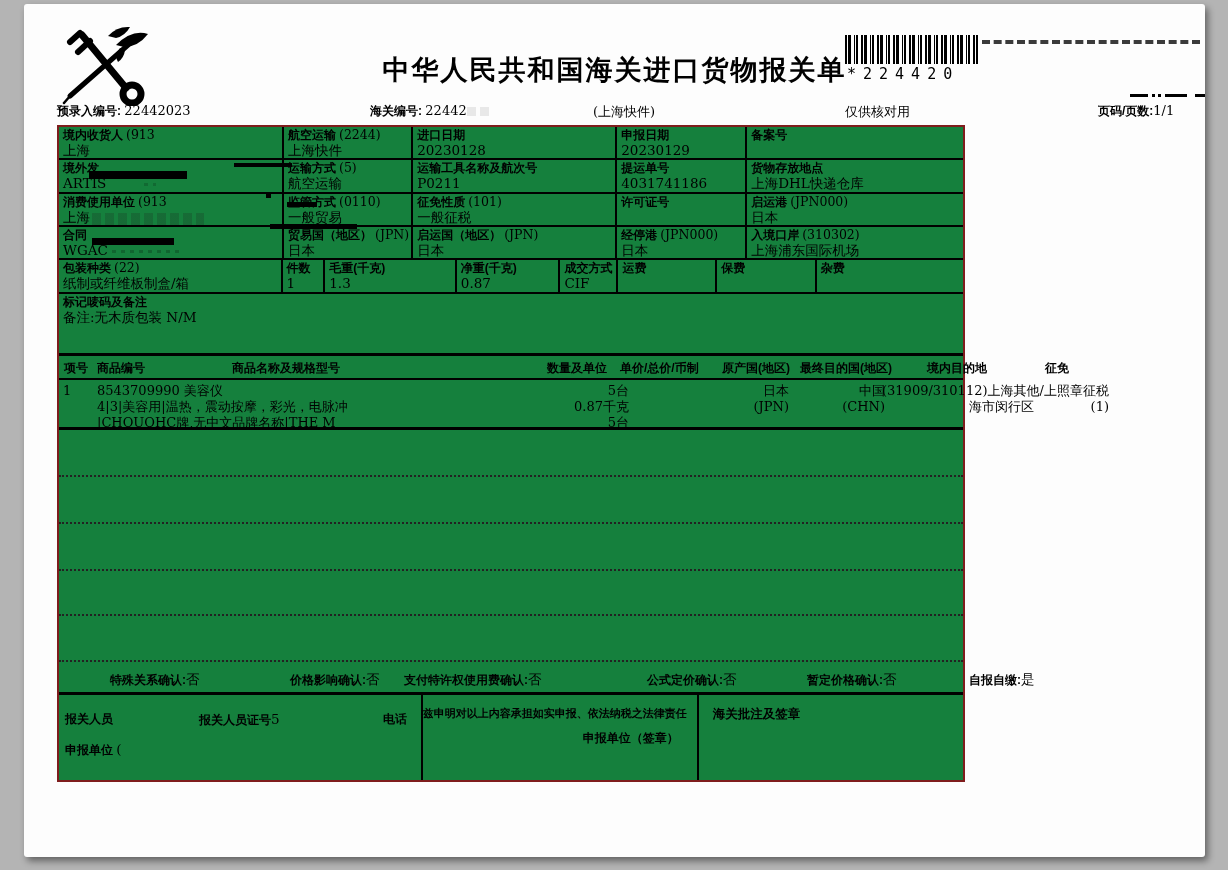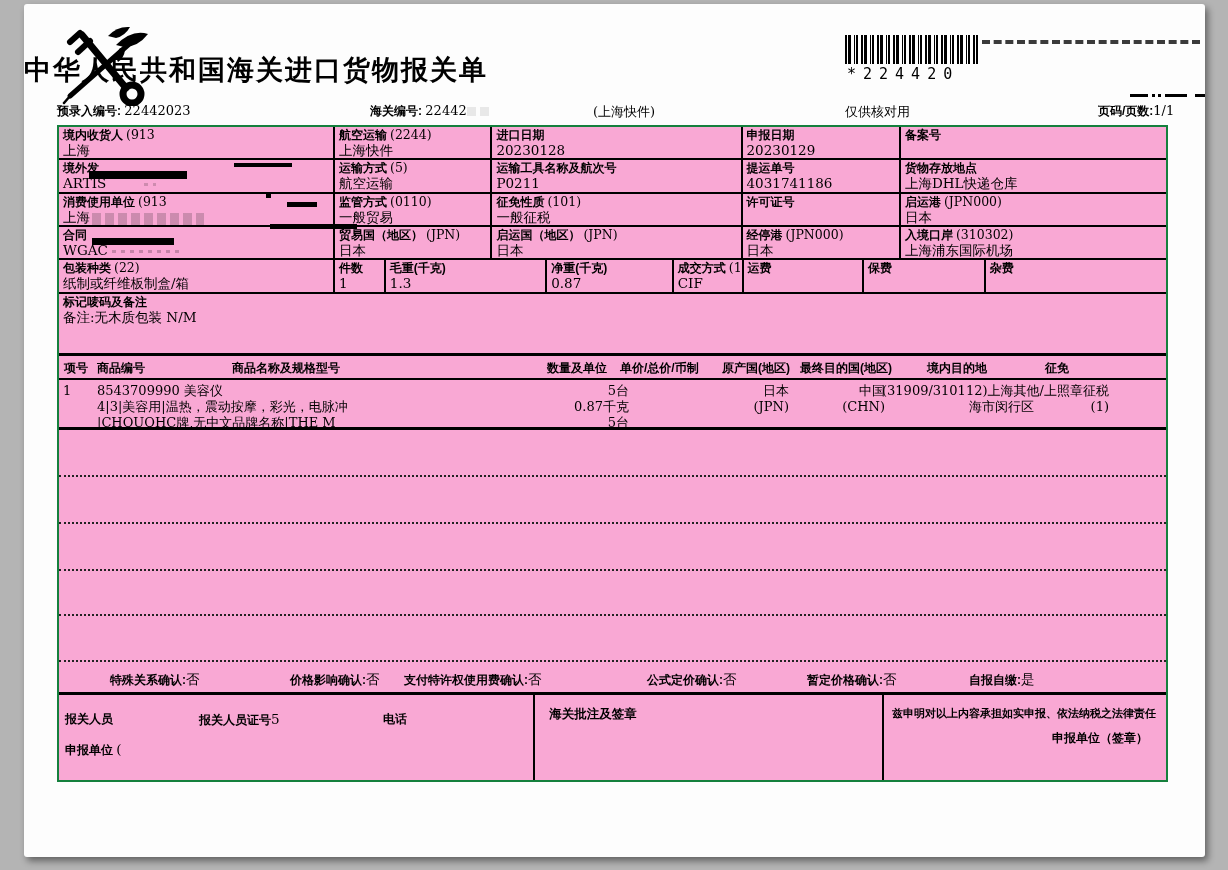--- a/index.html
+++ b/index.html
@@ -5,40 +5,40 @@
   * { margin:0; padding:0; box-sizing:border-box; }
   html,body { width:1228px; height:870px; }
   body { background:#b4b4b4; position:relative; overflow:hidden;
          font-family:"Liberation Sans","DejaVu Sans",sans-serif; color:#000; }
   .page { position:absolute; left:24px; top:4px; width:1181px; height:853px;
           background:#fdfdfd; border-radius:3px;
           box-shadow:3px 4px 7px rgba(0,0,0,.45); }
 
   
   .emblem { position:absolute; left:36px; top:22px; }
-  .doc-title { position:absolute; left:0; top:48px; width:100%; text-align:left;
+  .doc-title { position:absolute; left:0; top:48px; width:100%; text-align:center;
                font-size:27px; font-weight:bold; letter-spacing:2px; }
   .barcode { position:absolute; left:821px; top:31px; width:133px; height:29px;
              background:repeating-linear-gradient(90deg,#000 0 2px,#fff 2px 3px,#000 3px 6px,
                         #fff 6px 9px,#000 9px 10px,#fff 10px 11px,#000 11px 13px,#fff 13px 16px); }
   .barcode-text { position:absolute; left:823px; top:61px; font-family:"DejaVu Sans Mono","Liberation Mono",monospace;
                   font-size:15px; letter-spacing:7px; }
   .bc-dashes { position:absolute; left:958px; top:36px; width:218px; height:0;
                border-top:4px dashed #1a1a1a; opacity:.85; }
   .corner-mark { position:absolute; left:1106px; top:90px; height:3px; display:flex; align-items:center; }
   .corner-mark i { display:block; height:3px; background:#000; }
 
   
   .info { position:absolute; top:99px; font-size:12px; white-space:nowrap; }
   .info b { font-weight:bold; }
   .info .v { font-family:"DejaVu Serif","Liberation Serif",serif; font-size:13px; font-weight:normal; }
 
   
-  .doc { position:absolute; left:33px; top:121px; width:1111px;
-         border:2px solid #15803d; background:#f9a8d4; }
+  .doc { position:absolute; left:33px; top:121px; width:908px;
+         border:2px solid #7f1d1d; background:#15803d; }
   .frow { display:flex; border-bottom:2px solid #000; }
   .frow:last-child { border-bottom:none; }
   .cell { border-left:2px solid #000; padding:1px 4px 0 4px; overflow:hidden; }
   .cell:first-child { border-left:none; }
   .lab { font-size:12px; font-weight:bold; line-height:14px; white-space:nowrap; }
   .lab .code { font-family:"DejaVu Serif","Liberation Serif",serif; font-weight:normal; font-size:12.5px; margin-left:3px; }
   .val { font-family:"DejaVu Serif","Liberation Serif",serif; font-size:13.5px; line-height:16px; white-space:nowrap; }
   .rA{height:33px}.rB{height:34px}.rC{height:33px}.rD{height:33px}.rE{height:34px}
   .rF{height:38px}.rG{height:62px; border-bottom:3px solid #000;}
   .w1{width:275px}.w2{width:158px}.w3{width:251px}.w4{width:159px}.w5{width:268px}
@@ -319,23 +319,23 @@
       <span class="cf" style="left:910px"><span>自报自缴:</span><span class="v">是</span></span>
     </div>
 
     <div class="foot">
       <div class="fcell f1">
         <span class="fl" style="left:6px;top:16px">报关人员</span>
         <span class="fl" style="left:140px;top:16px"><span>报关人员证号</span><span class="v">5</span></span>
         <span class="fl" style="left:324px;top:16px">电话</span>
         <span class="fl" style="left:6px;top:46px"><span>申报单位</span> <span class="v">(</span></span>
       </div>
-      <div class="fcell f3">
-        <span class="notes-label">海关批注及签章</span>
-      </div>
       <div class="fcell f2">
         <div class="stmt">兹申明对以上内容承担如实申报、依法纳税之法律责任</div>
         <div class="seal">申报单位（签章）</div>
       </div>
+      <div class="fcell f3">
+        <span class="notes-label">海关批注及签章</span>
+      </div>
     </div>
 
   </div>
 </div>
 
 </body></html>

